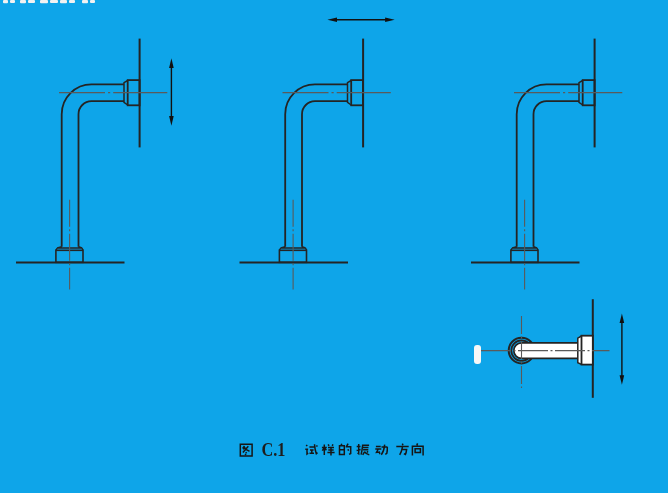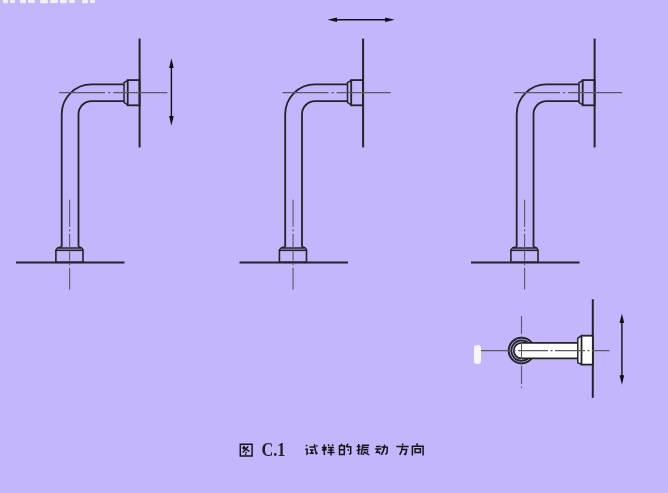--- a/index.html
+++ b/index.html
@@ -1,16 +1,16 @@
 <!DOCTYPE html>
 <html><head>
 <meta charset="utf-8">
 <style>
   html,body{margin:0;padding:0;background:#ffffff;}
-  #page{position:relative;width:668px;height:493px;background:#c4b5fd;overflow:hidden;}
+  #page{position:relative;width:668px;height:493px;background:#0ea5e9;overflow:hidden;}
   svg{position:absolute;left:0;top:0;filter:blur(0.3px);}
 </style>
 </head>
 <body>
 <div id="page">
 <svg width="668" height="493" viewBox="0 0 668 493">
   <defs>
 
     <g id="elbow">
 

